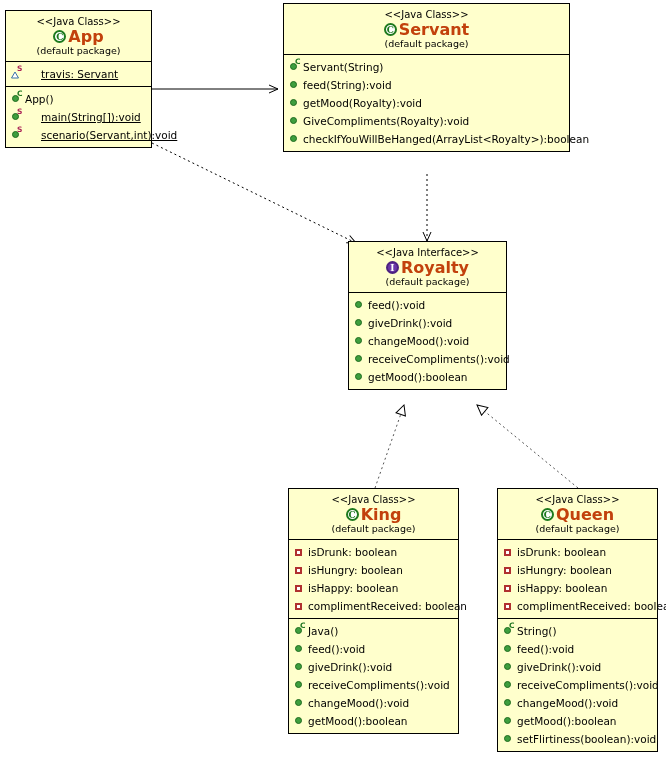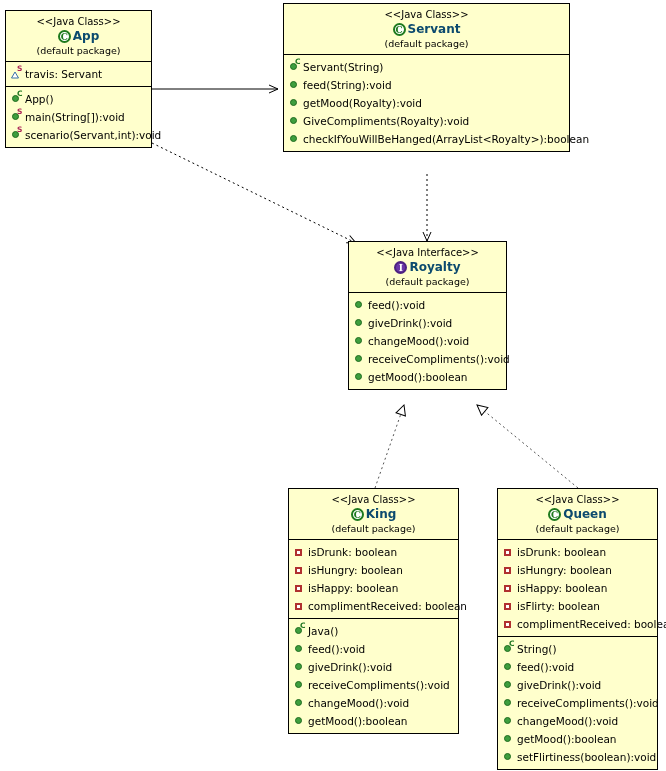--- a/index.html
+++ b/index.html
@@ -48,23 +48,23 @@
   }
   .namerow {
     display: flex;
     align-items: center;
     justify-content: center;
     gap: 2px;
     line-height: 15px;
     margin: 1px 0 1px 0;
   }
   .cname {
-    font-size: 12px;
+    font-size: 16px;
     font-weight: bold;
-    color: #0c4a6e;
+    color: #c2410c;
     white-space: nowrap;
   }
   .pkg {
     font-size: 9.5px;
     color: #000000;
     line-height: 12px;
     white-space: nowrap;
   }
   .compartment {
     padding: 3px 0 3px 0;
@@ -81,20 +81,22 @@
     color: #000000;
     line-height: 14px;
     padding: 2px 4px 2px 5px;
     white-space: nowrap;
   }
   .member .mtext {
     position: relative;
     top: 0px;
   }
   .member.static .mtext {
+    text-decoration: underline;
+    margin-left: 16px;
   }
   
   .ico {
     position: relative;
     flex: 0 0 auto;
     width: 11px;
     height: 13px;
     display: inline-block;
   }
   
@@ -398,24 +400,20 @@
       <div class="member">
         <span class="ico ico-priv-field"></span>
         <span class="mtext">isHungry: boolean</span>
       </div>
       <div class="member">
         <span class="ico ico-priv-field"></span>
         <span class="mtext">isHappy: boolean</span>
       </div>
       <div class="member">
         <span class="ico ico-priv-field"></span>
-        <span class="mtext">isFlirty: boolean</span>
-      </div>
-      <div class="member">
-        <span class="ico ico-priv-field"></span>
         <span class="mtext">complimentReceived: boolean</span>
       </div>
     </div>
     <div class="compartment">
       <div class="member">
         <span class="ico ico-pub-method">
             <span class="sup sup-c">C</span>
           </span>
         <span class="mtext">String()</span>
       </div>

